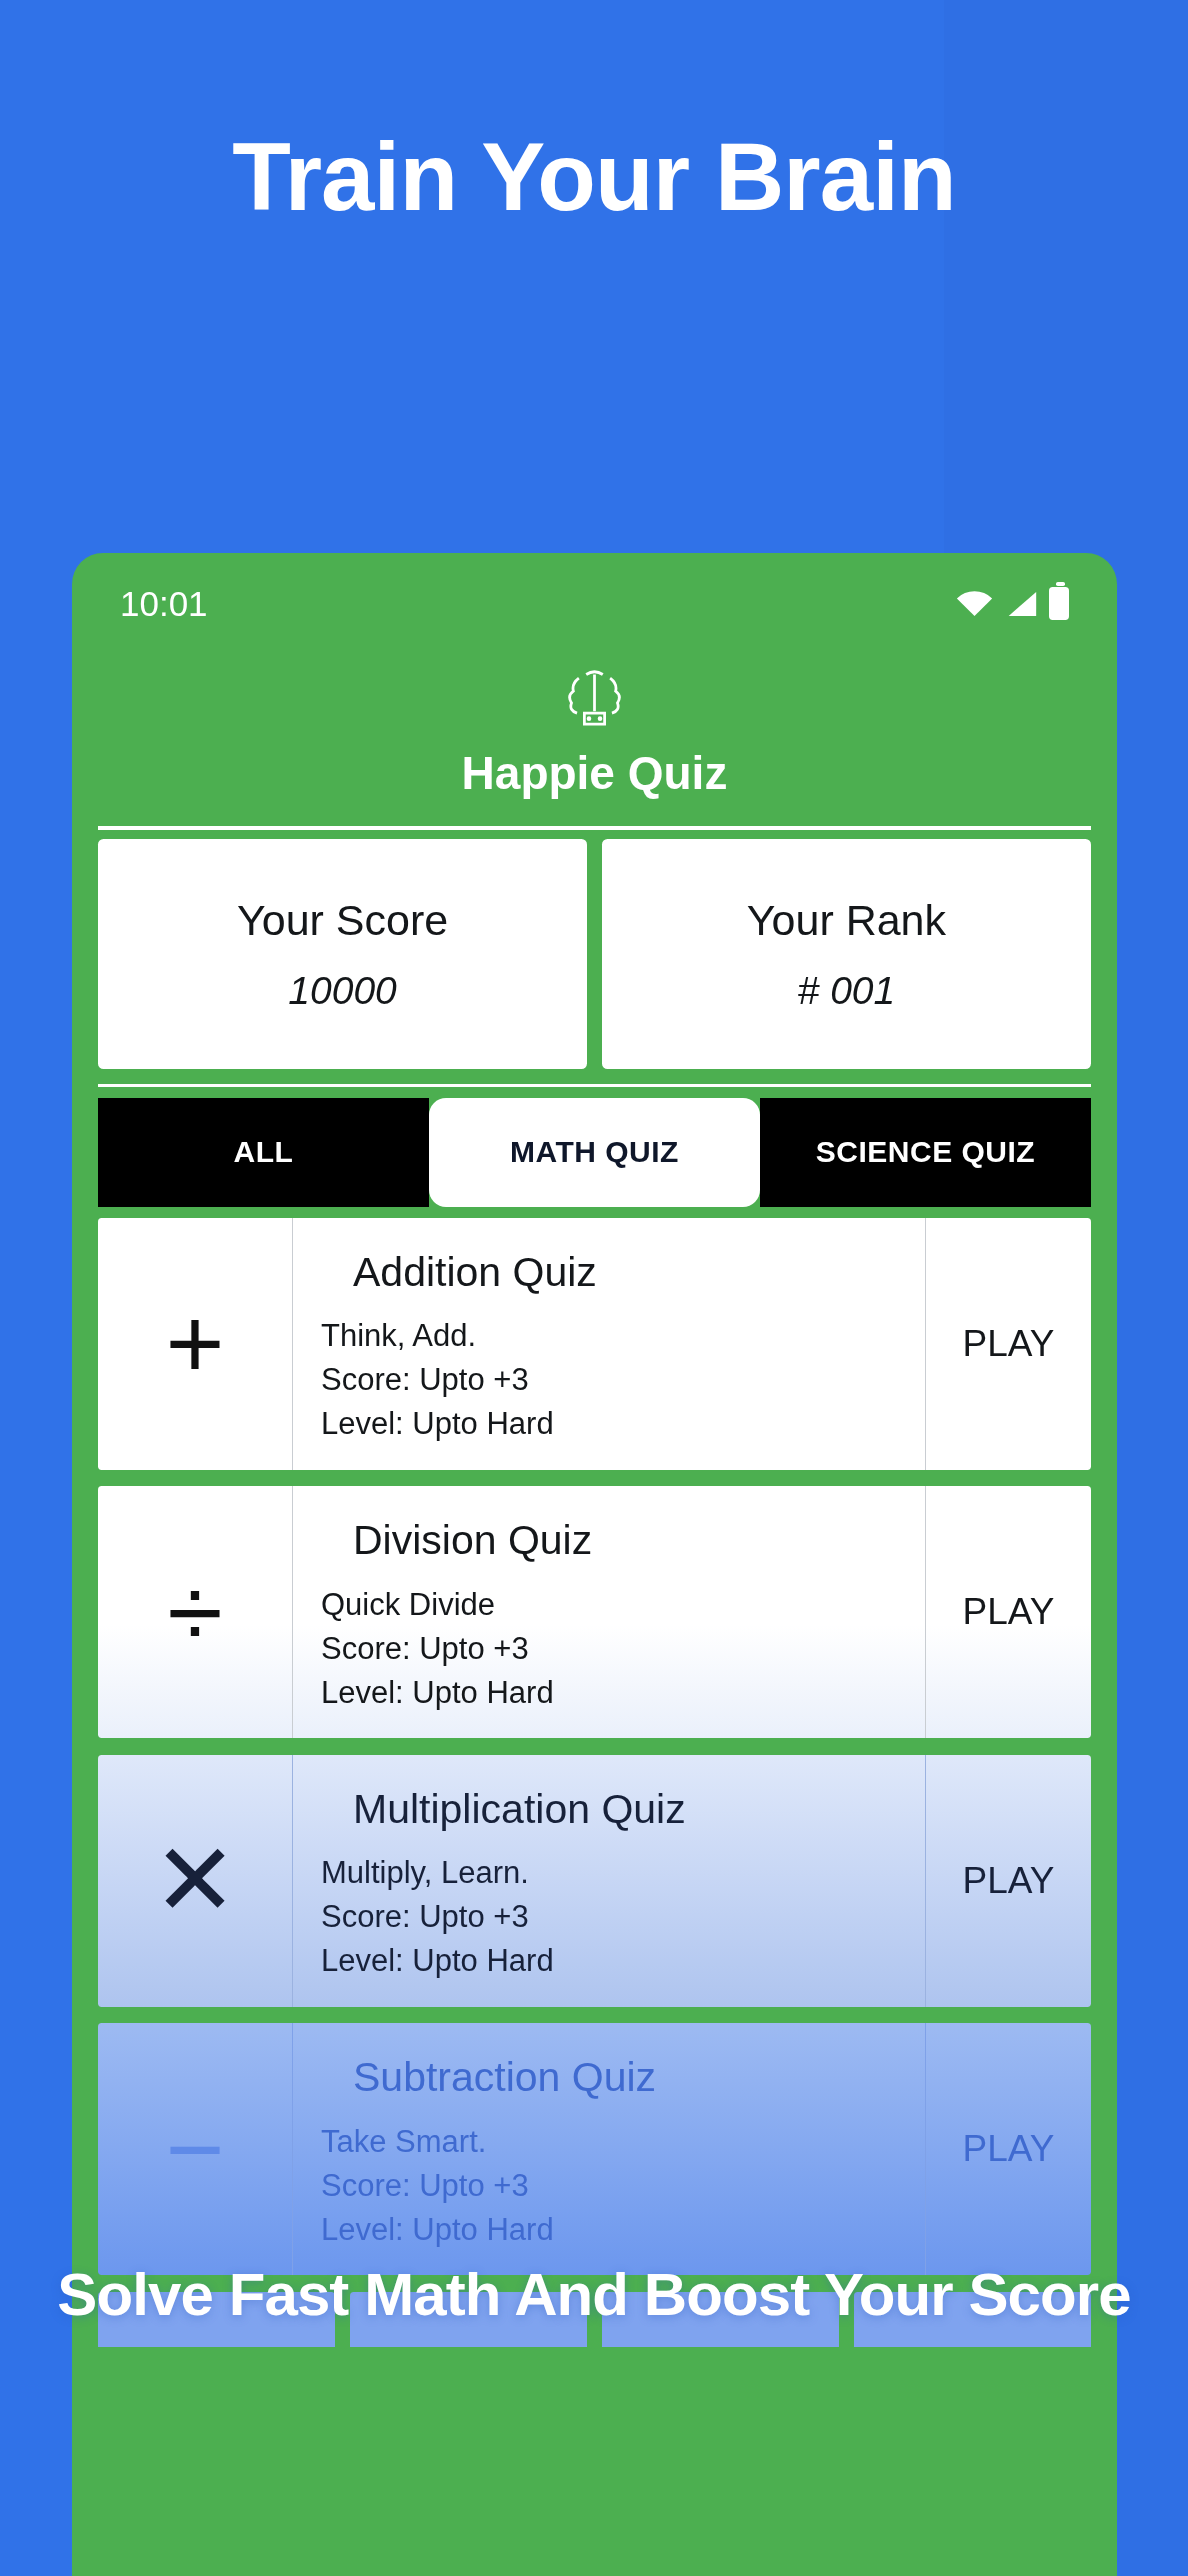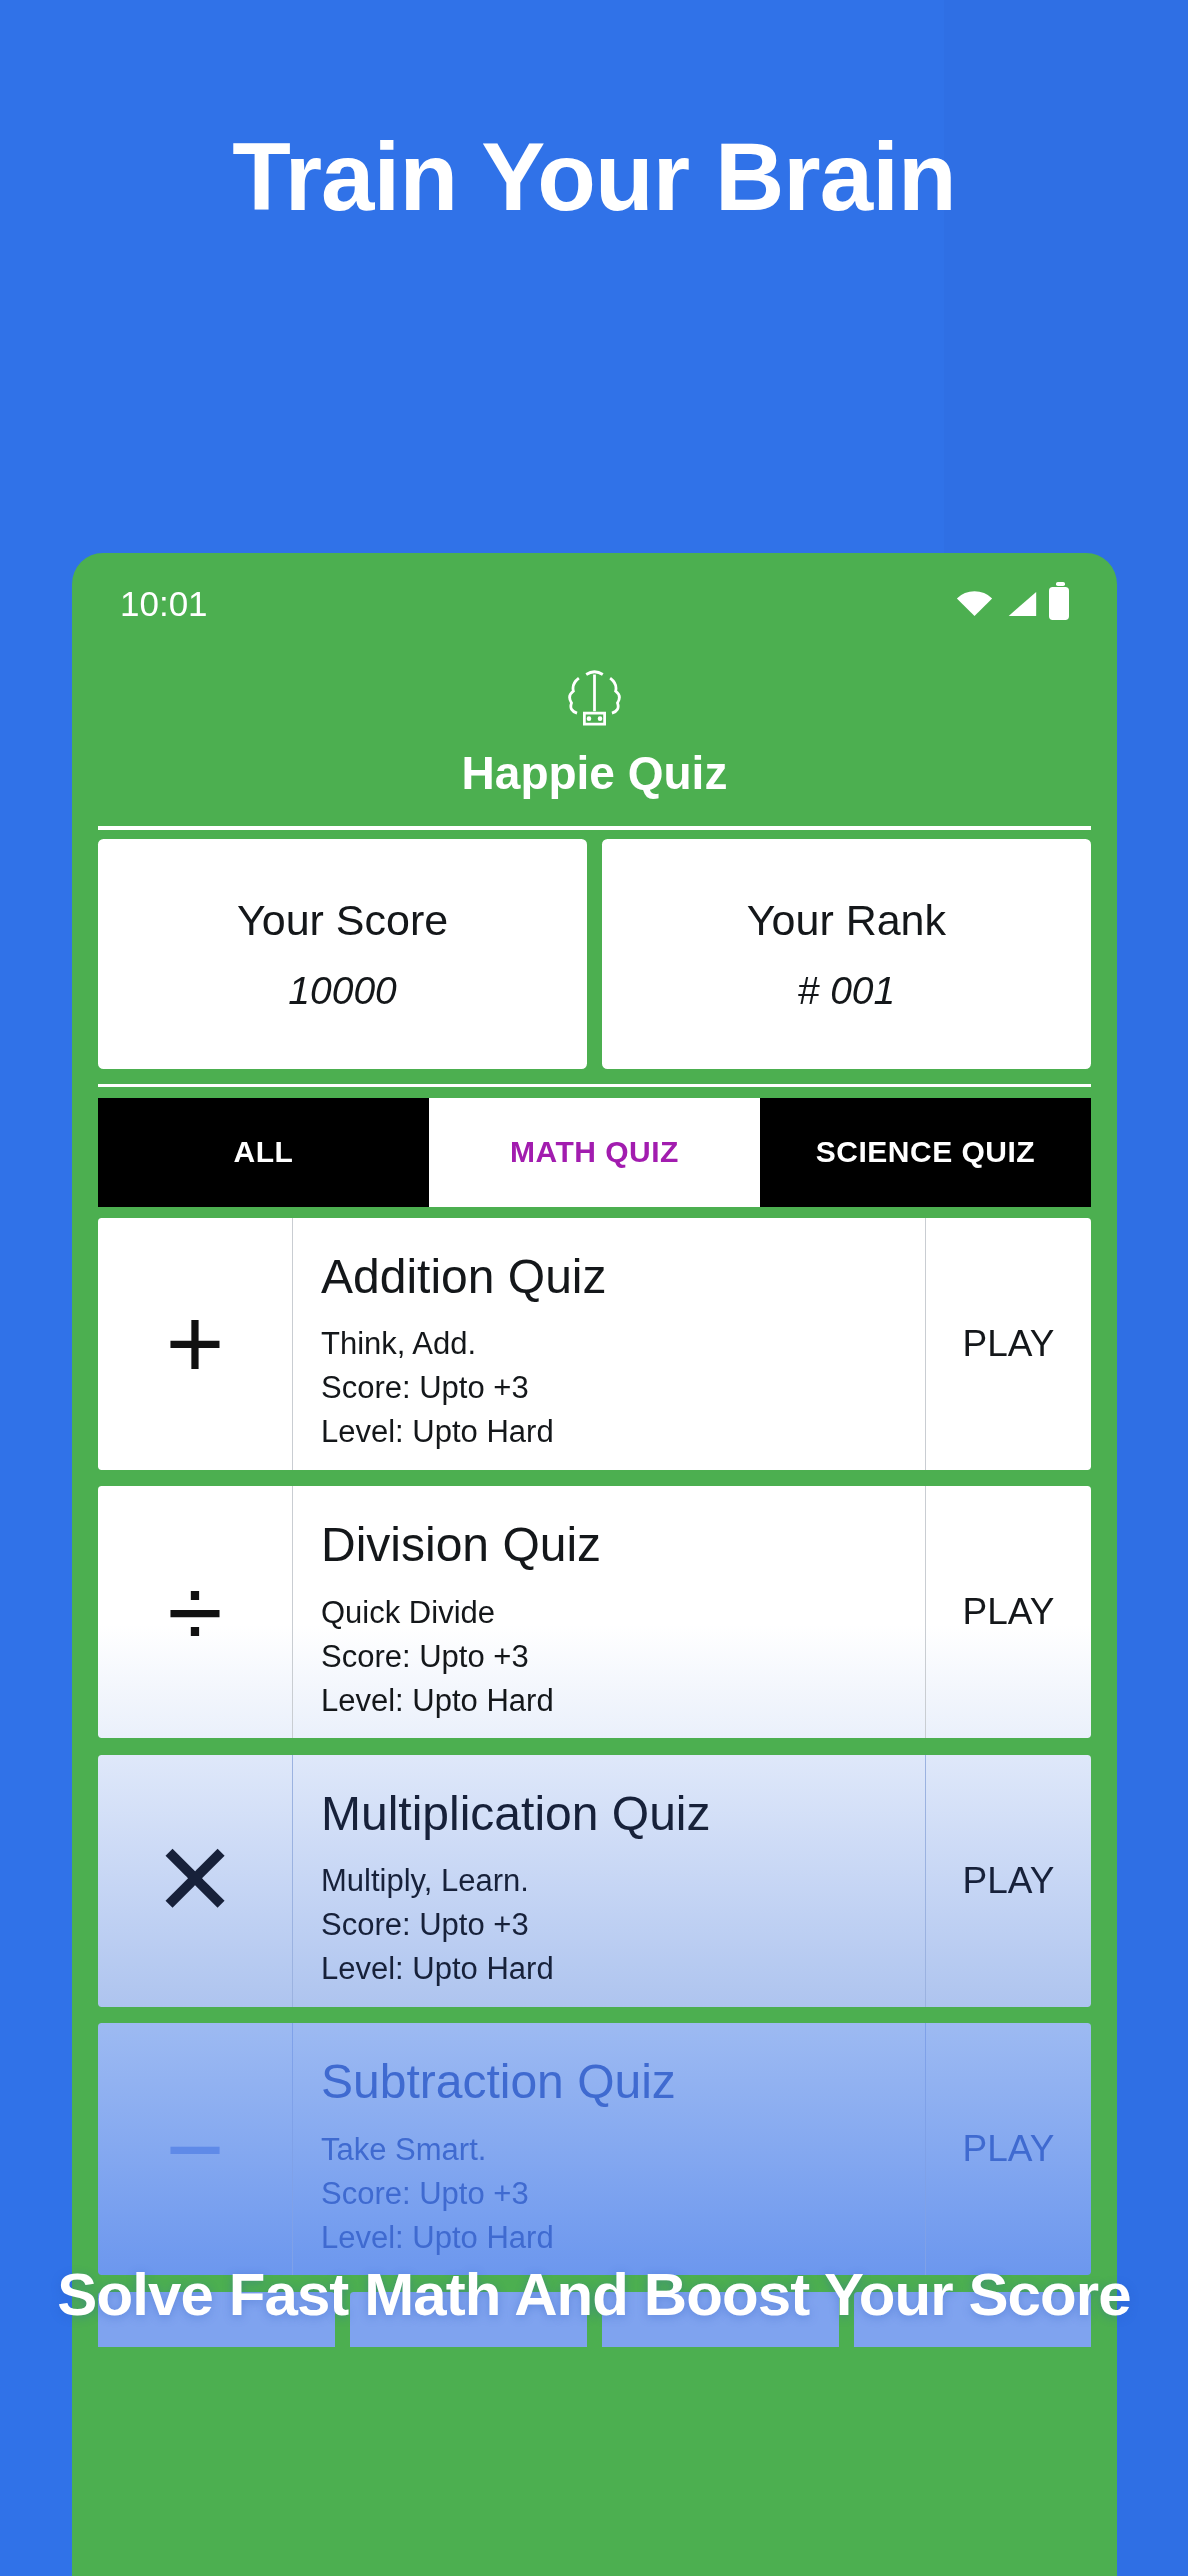--- a/index.html
+++ b/index.html
@@ -101,41 +101,41 @@
   }
   .tab {
     flex: 1;
     height: 109px;
     display: flex; align-items: center; justify-content: center;
     font-size: 30px;
     font-weight: bold;
     letter-spacing: 0.5px;
   }
   .tab.dark { background:#000; color:#fff; }
-  .tab.light { background:#fff; color:#a21caf; }
+  .tab.light { background:#fff; color:#0f172a;border-radius:17px; }
 
   
   .list { padding: 11px 26px 0 26px; display:flex; flex-direction:column; gap: 16.6px; }
   .quiz-row {
     display: flex;
     background: #fff;
     border-radius: 3.7px;
     height: 252px;
     overflow: hidden;
   }
   .quiz-icon {
     width: 195px;
     display: flex; align-items:center; justify-content:center;
     border-right: 1.8px solid #c9cdd2;
   }
   .quiz-body {
     flex: 1;
     padding: 31px 0 0 28px;
   }
-  .quiz-title { font-size: 48px; color:#14171a; margin-bottom: 18.4px; }
+  .quiz-title { font-size: 41px; color:#14171a; margin-bottom: 18.4px; margin-left: 32px; }
   .quiz-sub { font-size: 31px; color:#14171a; line-height: 1.42; }
   .quiz-play {
     width: 166px;
     border-left: 1.8px solid #c9cdd2;
     display:flex; align-items:center; justify-content:center;
     font-size: 37px; color:#14171a;
   }
 
   
   .grad1 { background: linear-gradient(to bottom, #ffffff 0%, #ffffff 55%, #eaf0fb 100%); }

